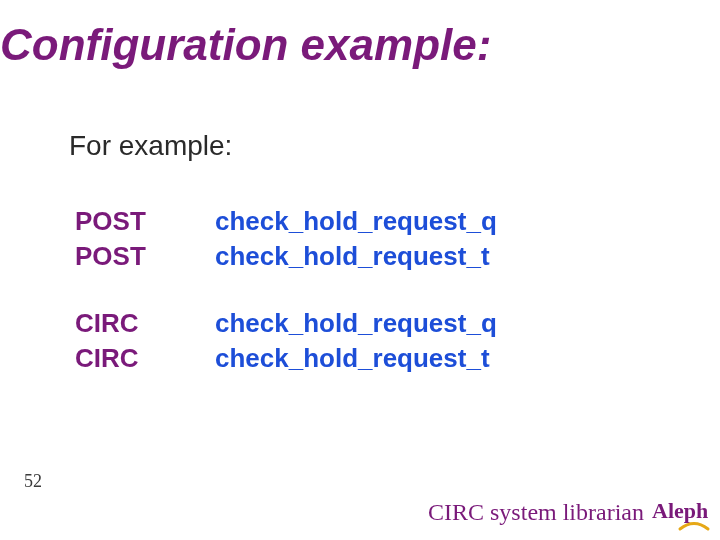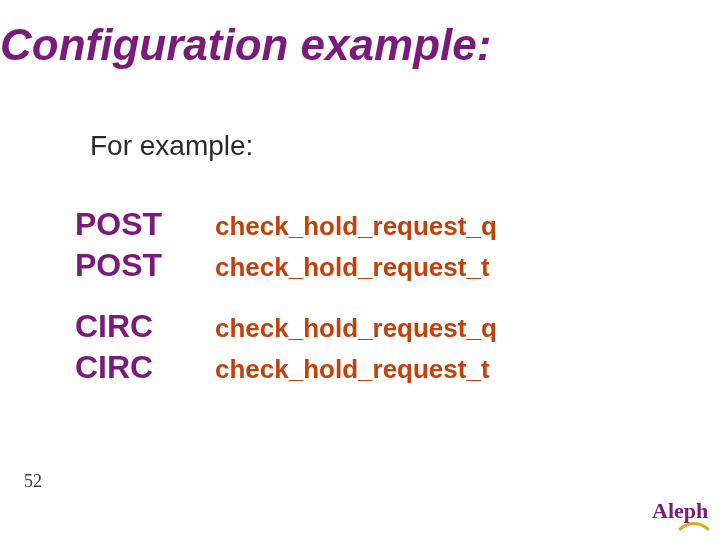--- a/index.html
+++ b/index.html
@@ -26,43 +26,43 @@
     text-align: left;
     font-size: 44px;
     font-weight: bold;
     font-style: italic;
     color: #7a1a7a;
     margin-top: 8px;
   }
   .subtitle {
     position: absolute;
     top: 130px;
-    left: 90px;
+    left: 69px;
     font-size: 28px;
     color: #2a2a2a;
   }
   .cfg {
     position: absolute;
     left: 75px;
   }
   .cfg-row {
     display: flex;
     align-items: baseline;
     margin-bottom: 4px;
   }
   .cfg-key {
     width: 140px;
-    font-size: 32px;
+    font-size: 26px;
     font-weight: bold;
     color: #7a1a7a;
   }
   .cfg-val {
     font-size: 26px;
     font-weight: bold;
-    color: #c2410c;
+    color: #1d4ed8;
   }
   #group1 { top: 206px; }
   #group2 { top: 308px; }
 
   .pagenum {
     position: absolute;
     left: 24px;
     bottom: 48px;
     font-size: 18px;
     color: #3a3a3a;
@@ -122,19 +122,20 @@
       <div class="cfg-val">check_hold_request_q</div>
     </div>
     <div class="cfg-row">
       <div class="cfg-key">CIRC</div>
       <div class="cfg-val">check_hold_request_t</div>
     </div>
   </div>
 
   <div class="pagenum">52</div>
 
+  <div class="footer-text">CIRC system librarian</div>
 
   <svg class="logo" viewBox="0 0 66 36">
     <text x="2" y="22" class="txt">Aleph</text>
     <path class="arc" d="M30 33 Q44 22 58 33"></path>
   </svg>
 
 </div>
 
 </body></html>

